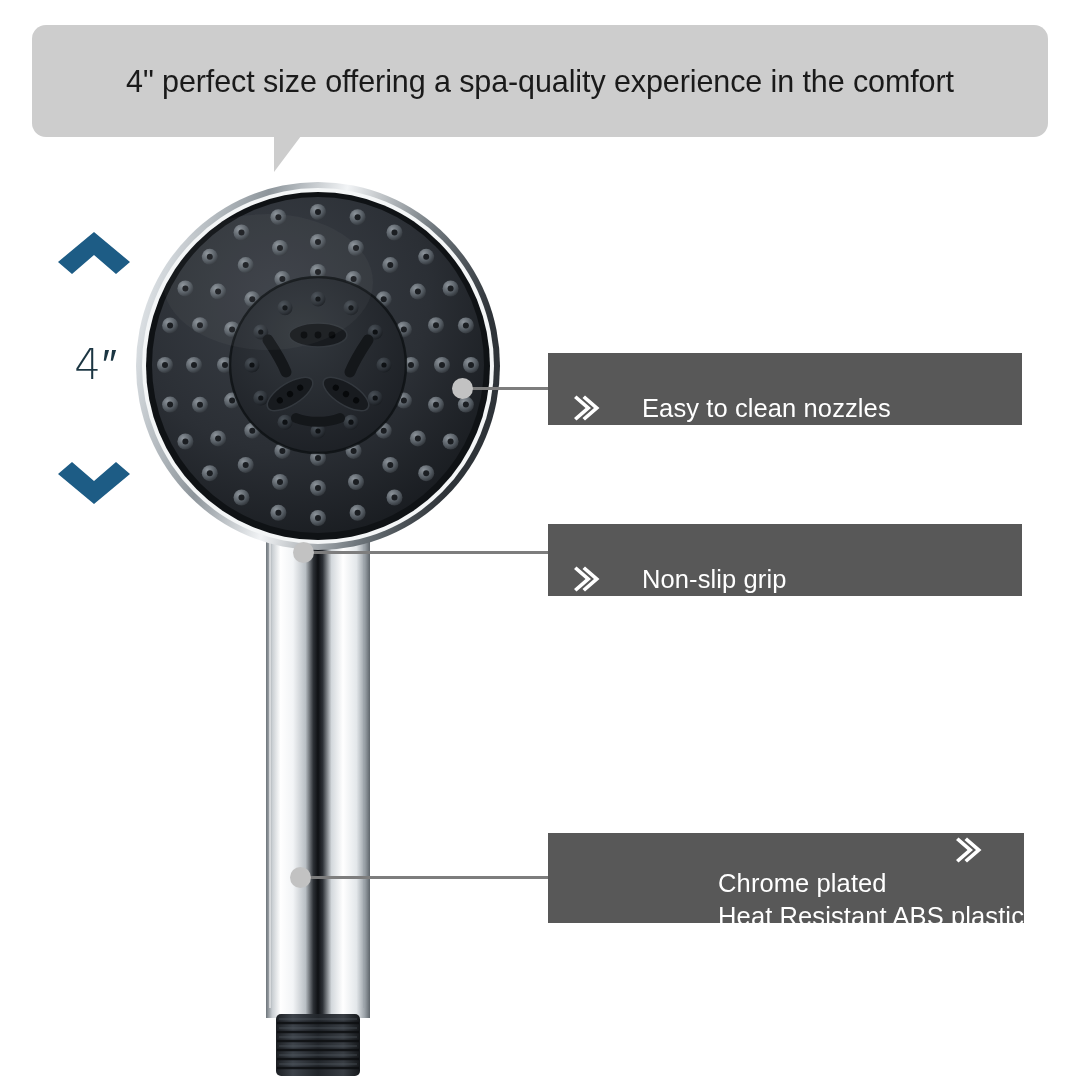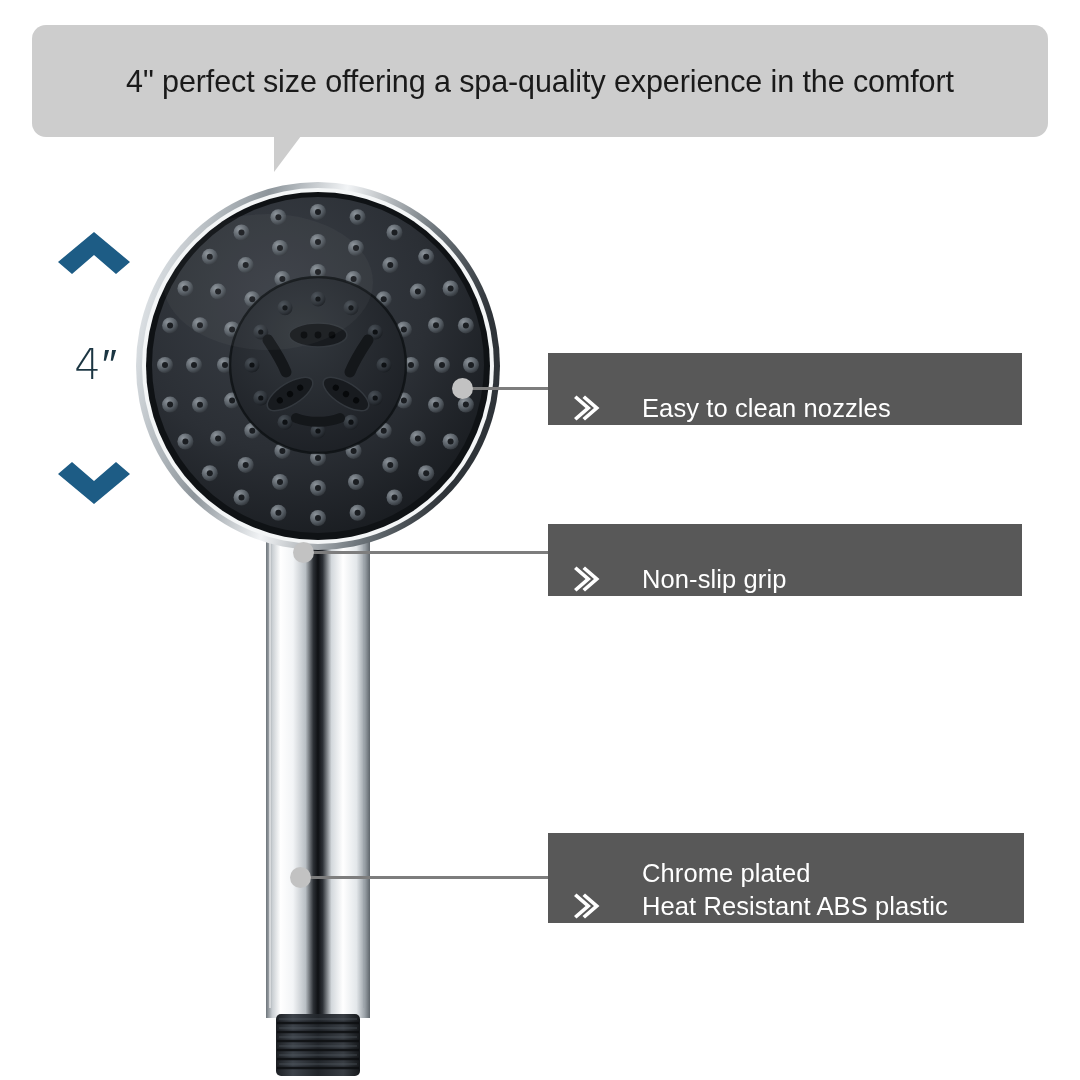--- a/index.html
+++ b/index.html
@@ -113,21 +113,21 @@
   .feature-text {
     color: #ffffff;
     font-size: 25.5px;
     line-height: 33px;
     letter-spacing: 0.1px;
     white-space: pre-line;
   }
 
   #feature-1 { left: 548px; top: 353px; width: 474px; height: 72px; }
   #feature-2 { left: 548px; top: 516px; width: 474px; height: 72px; margin-top: 8px; }
-  #feature-3 { left: 548px; top: 833px; width: 476px; height: 90px; }
+  #feature-3 { left: 548px; top: 833px; width: 476px; height: 90px; flex-direction: column; }
 
   
   .leader-line {
     position: absolute;
     height: 3px;
     background: #7d7d7d;
   }
   #leader-1 { left: 462px; top: 387px;  width: 88px; }
   #leader-2 { left: 303px; top: 551px;  width: 248px; }
   #leader-3 { left: 300px; top: 876px;  width: 250px; }

